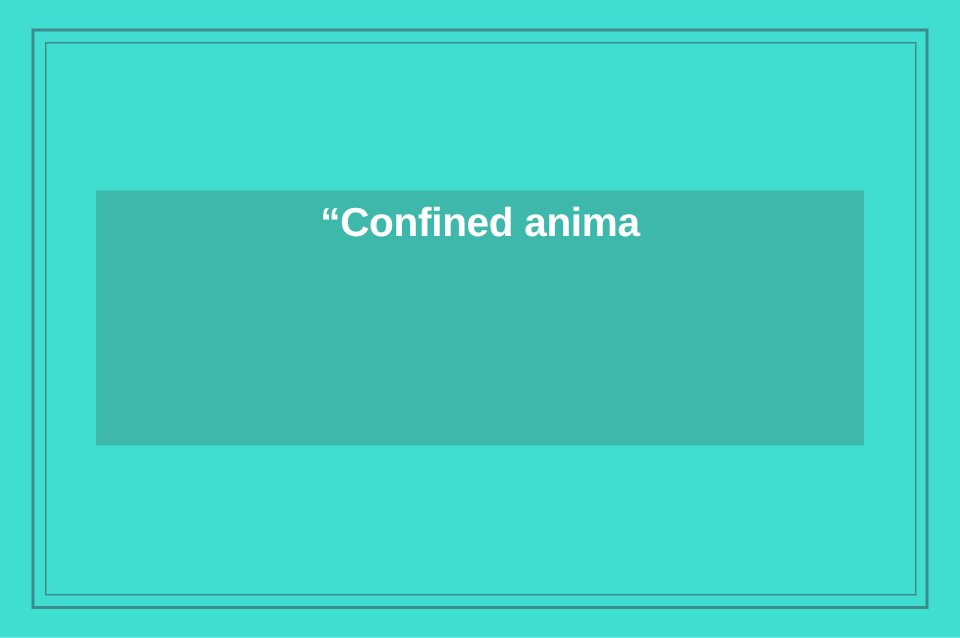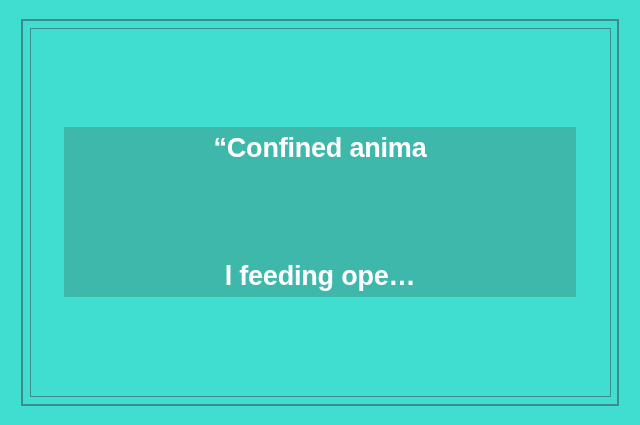--- a/index.html
+++ b/index.html
@@ -46,21 +46,21 @@
   #quote-band {
     position: absolute;
     left: 64px;
     top: 127px;
     width: 512px;
     height: 170px;
     background: #3fb8ac;
     display: flex;
     flex-direction: column;
     align-items: center;
-    justify-content: space-between;
+    justify-content: flex-start;
   }
   .quote-line {
     color: #ffffff;
     font-size: 27px;
     font-weight: bold;
     line-height: 42px;
     letter-spacing: -0.2px;
     white-space: pre;
     text-align: center;
   }
@@ -68,16 +68,15 @@
 </head>
 <body>
 
 <div id="quote-card">
 
   <div id="frame-outer"></div>
   <div id="frame-inner"></div>
 
   <div id="quote-band">
     <div class="quote-line">“Confined anima</div>
-    <div class="quote-line">l feeding ope…</div>
   </div>
 
 </div>
 
 </body></html>

